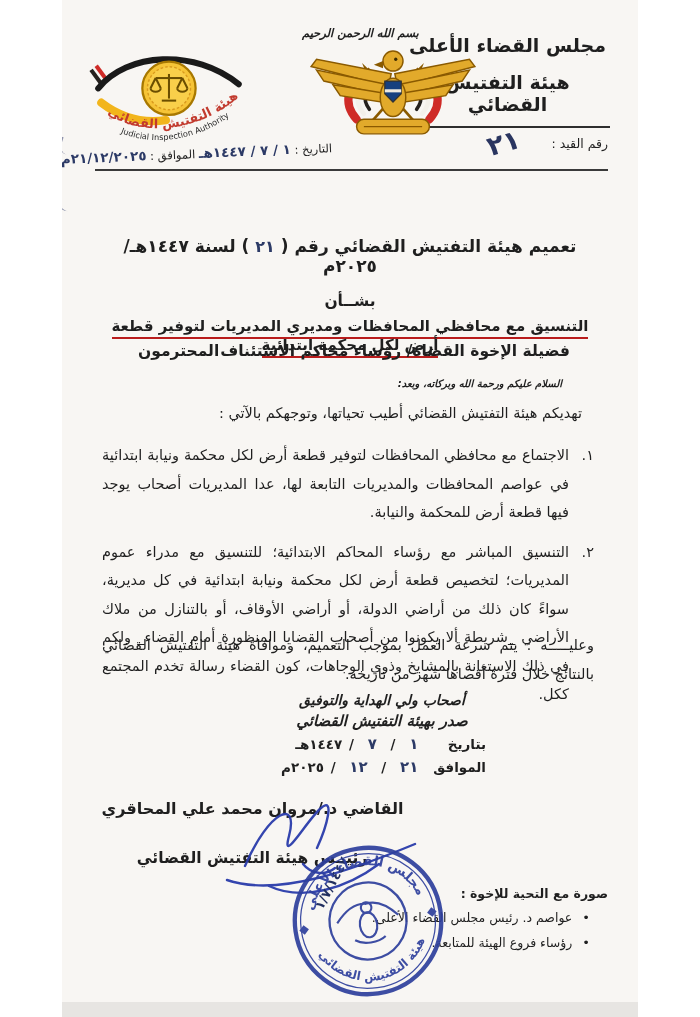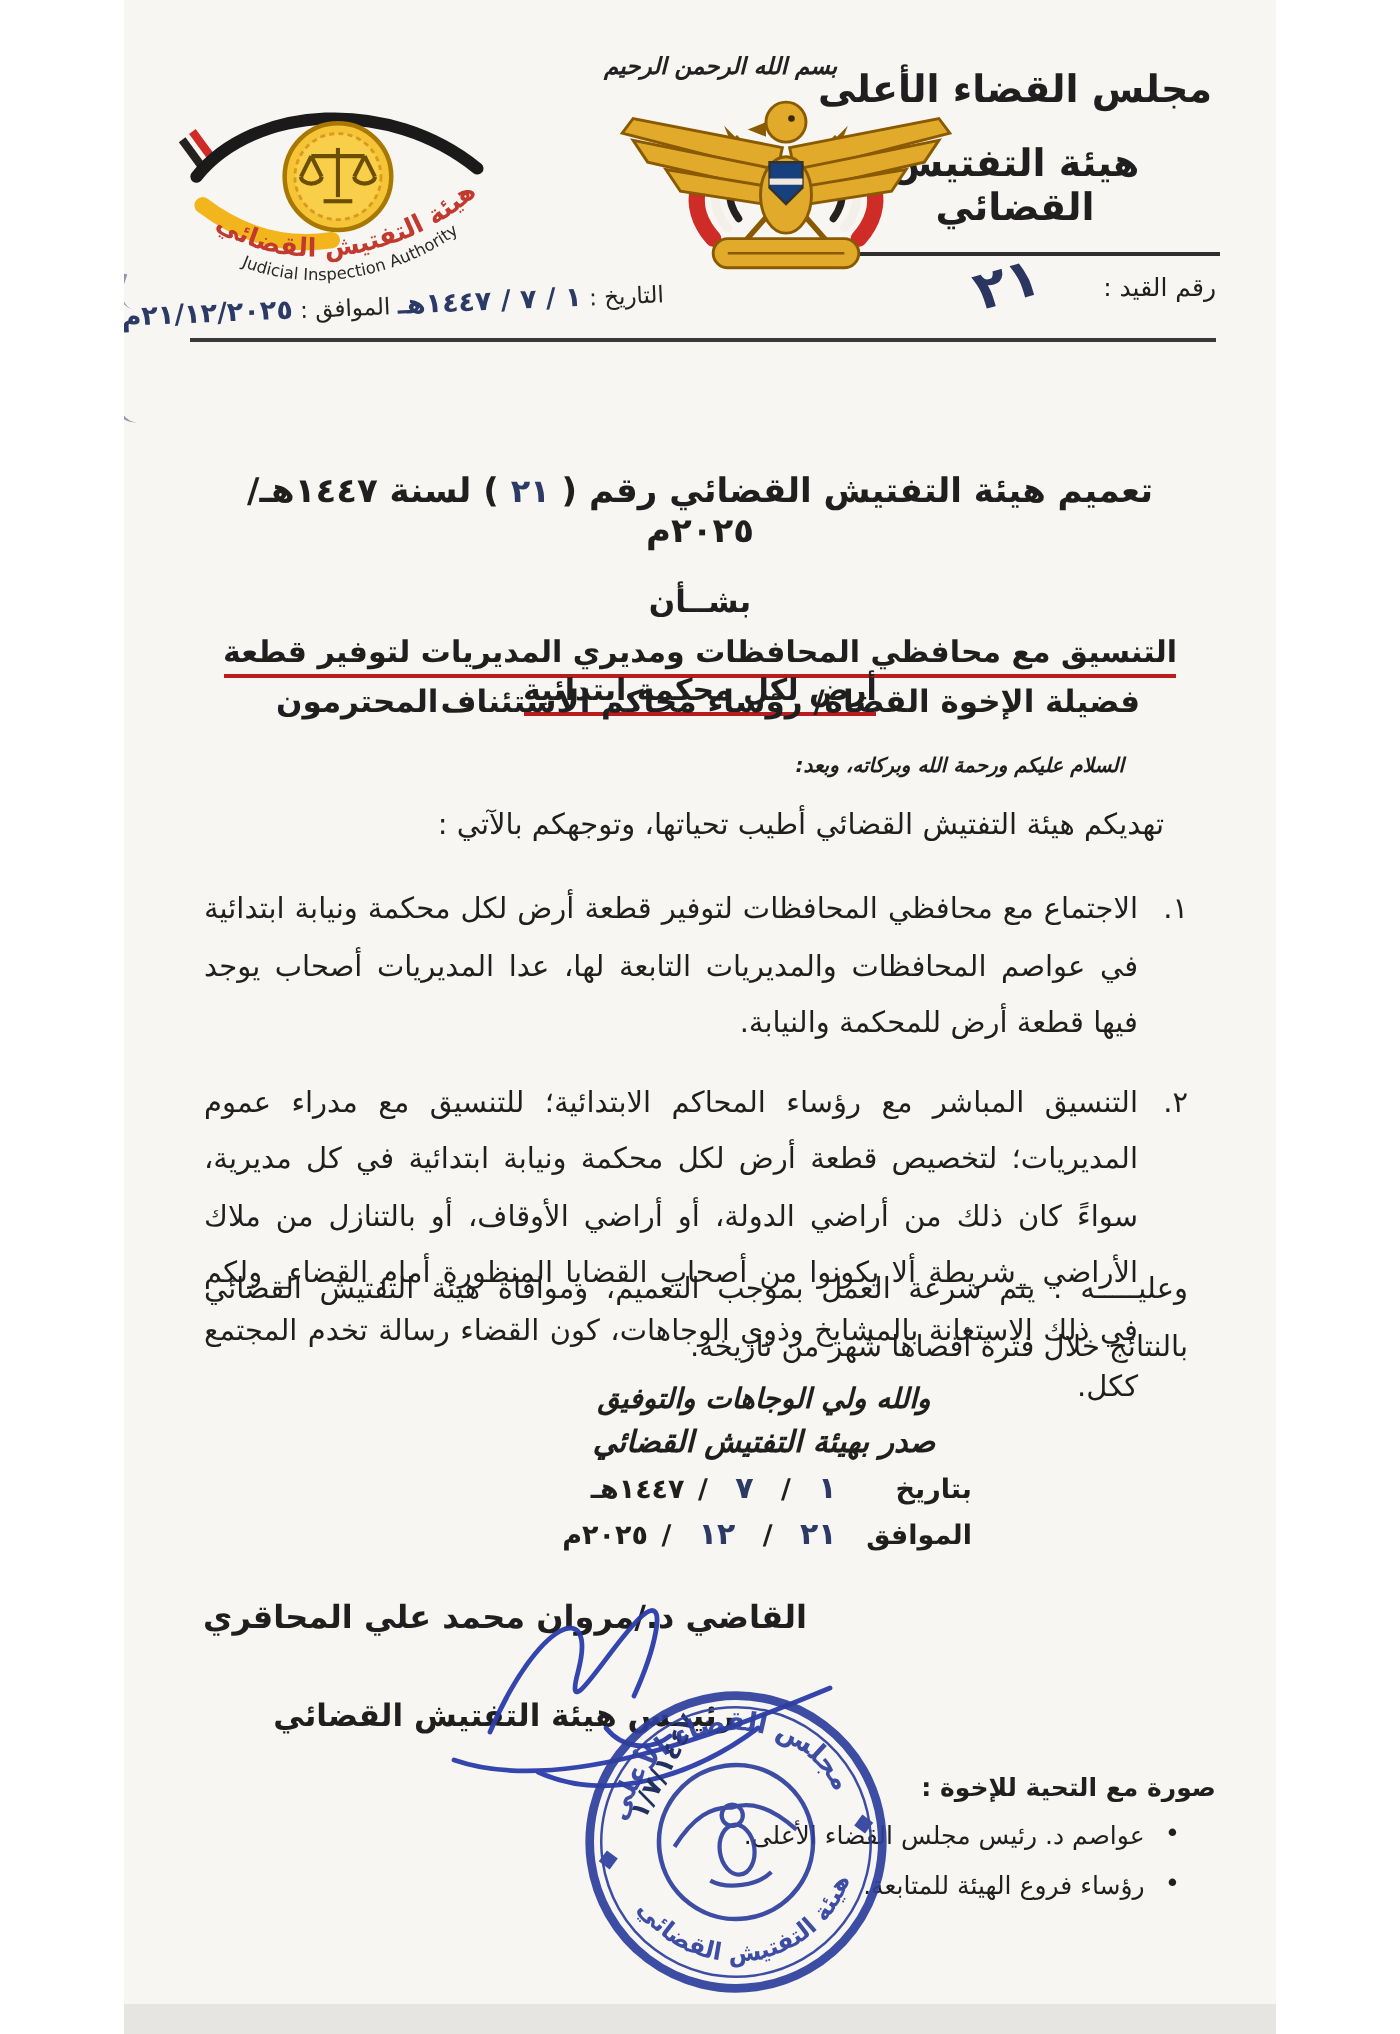--- a/index.html
+++ b/index.html
@@ -212,21 +212,21 @@
       <span class="item-num">٢.</span>
       <span>التنسيق المباشر مع رؤساء المحاكم الابتدائية؛ للتنسيق مع مدراء عموم المديريات؛ لتخصيص قطعة أرض لكل محكمة ونيابة ابتدائية في كل مديرية، سواءً كان ذلك من أراضي الدولة، أو أراضي الأوقاف، أو بالتنازل من ملاك الأراضي _شريطة ألا يكونوا من أصحاب القضايا المنظورة أمام القضاء_ ولكم في ذلك الاستعانة بالمشايخ وذوي الوجاهات، كون القضاء رسالة تخدم المجتمع ككل.</span>
     </div>
   </div>
 
   <div class="concl">
     <span class="lead">وعليـــــه</span><span> : يتم سرعة العمل بموجب التعميم، وموافاة هيئة التفتيش القضائي بالنتائج خلال فترة أقصاها شهر من تاريخه.</span>
   </div>
 
   <div class="closing">
-    <div class="dua">والله ولي الوجاهات والتوفيق</div>
+    <div class="dua">أصحاب ولي الهداية والتوفيق</div>
     <div class="issued">صدر بهيئة التفتيش القضائي</div>
     <div class="cdate-row">
       <span class="cl">بتاريخ</span>
       <span class="hand">١</span>
       <span class="sep">/</span>
       <span class="hand">٧</span>
       <span class="sep">/</span>
       <span>١٤٤٧هـ</span>
     </div>
     <div class="cdate-row">

